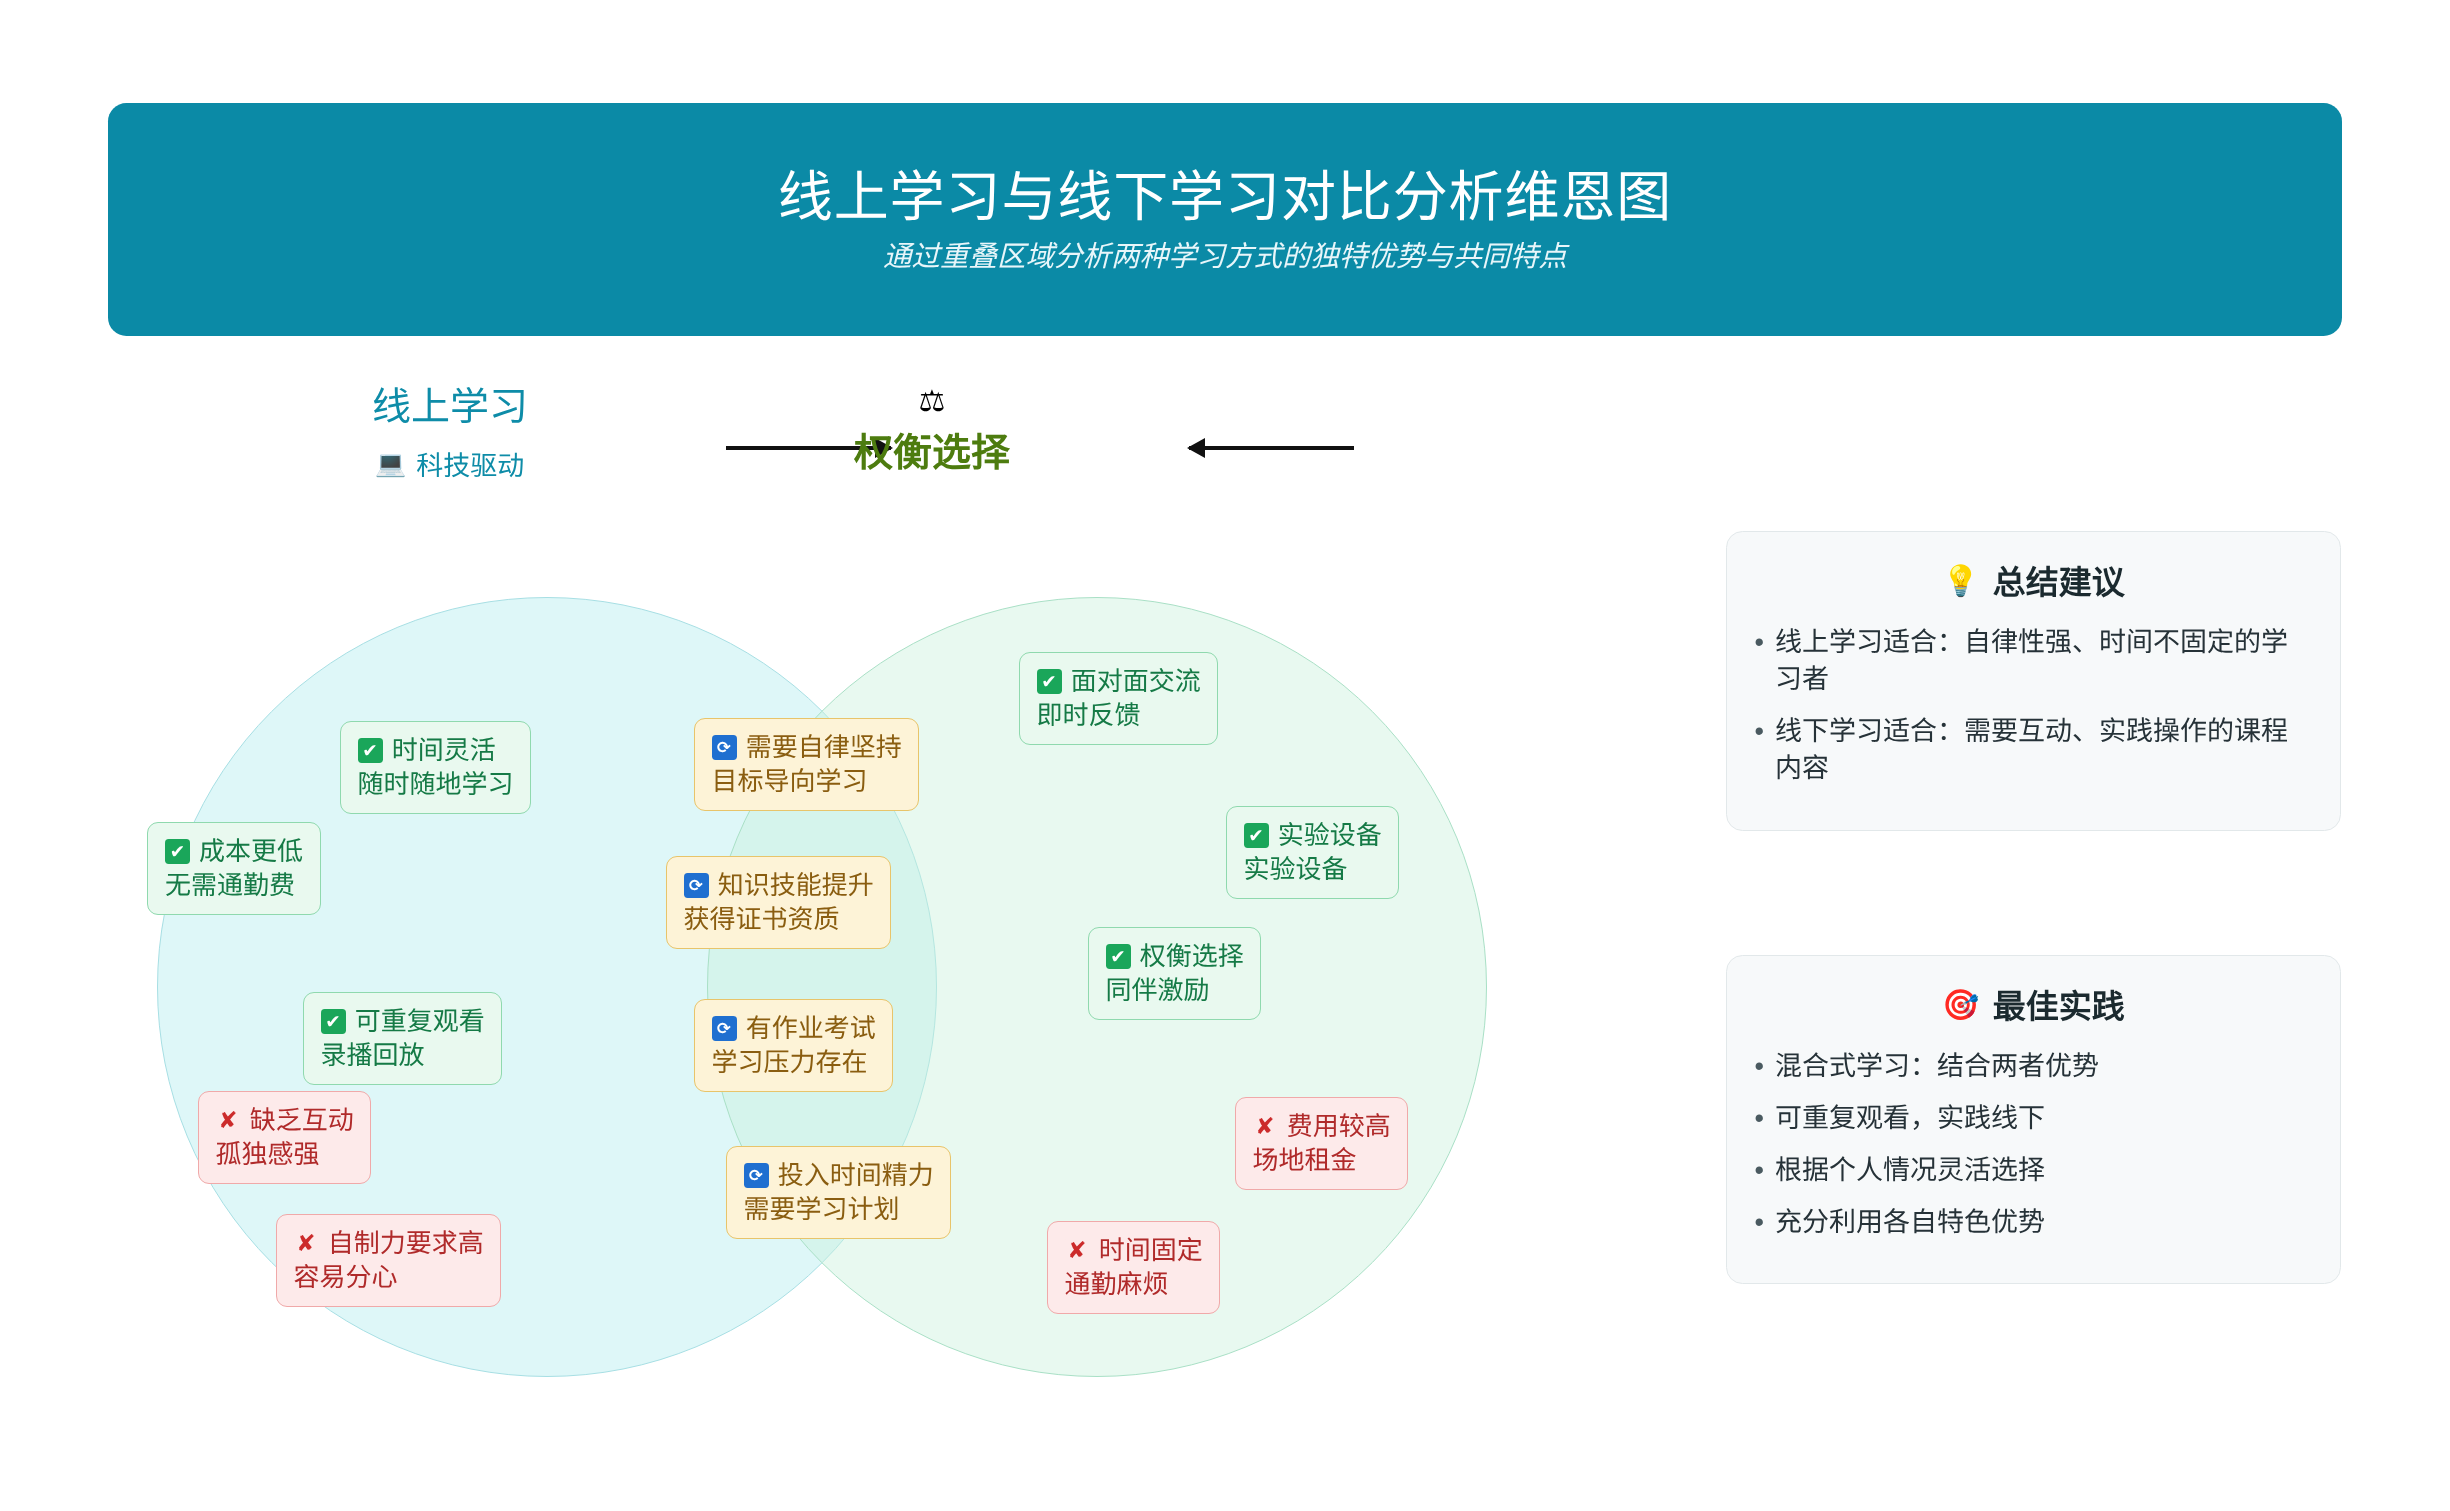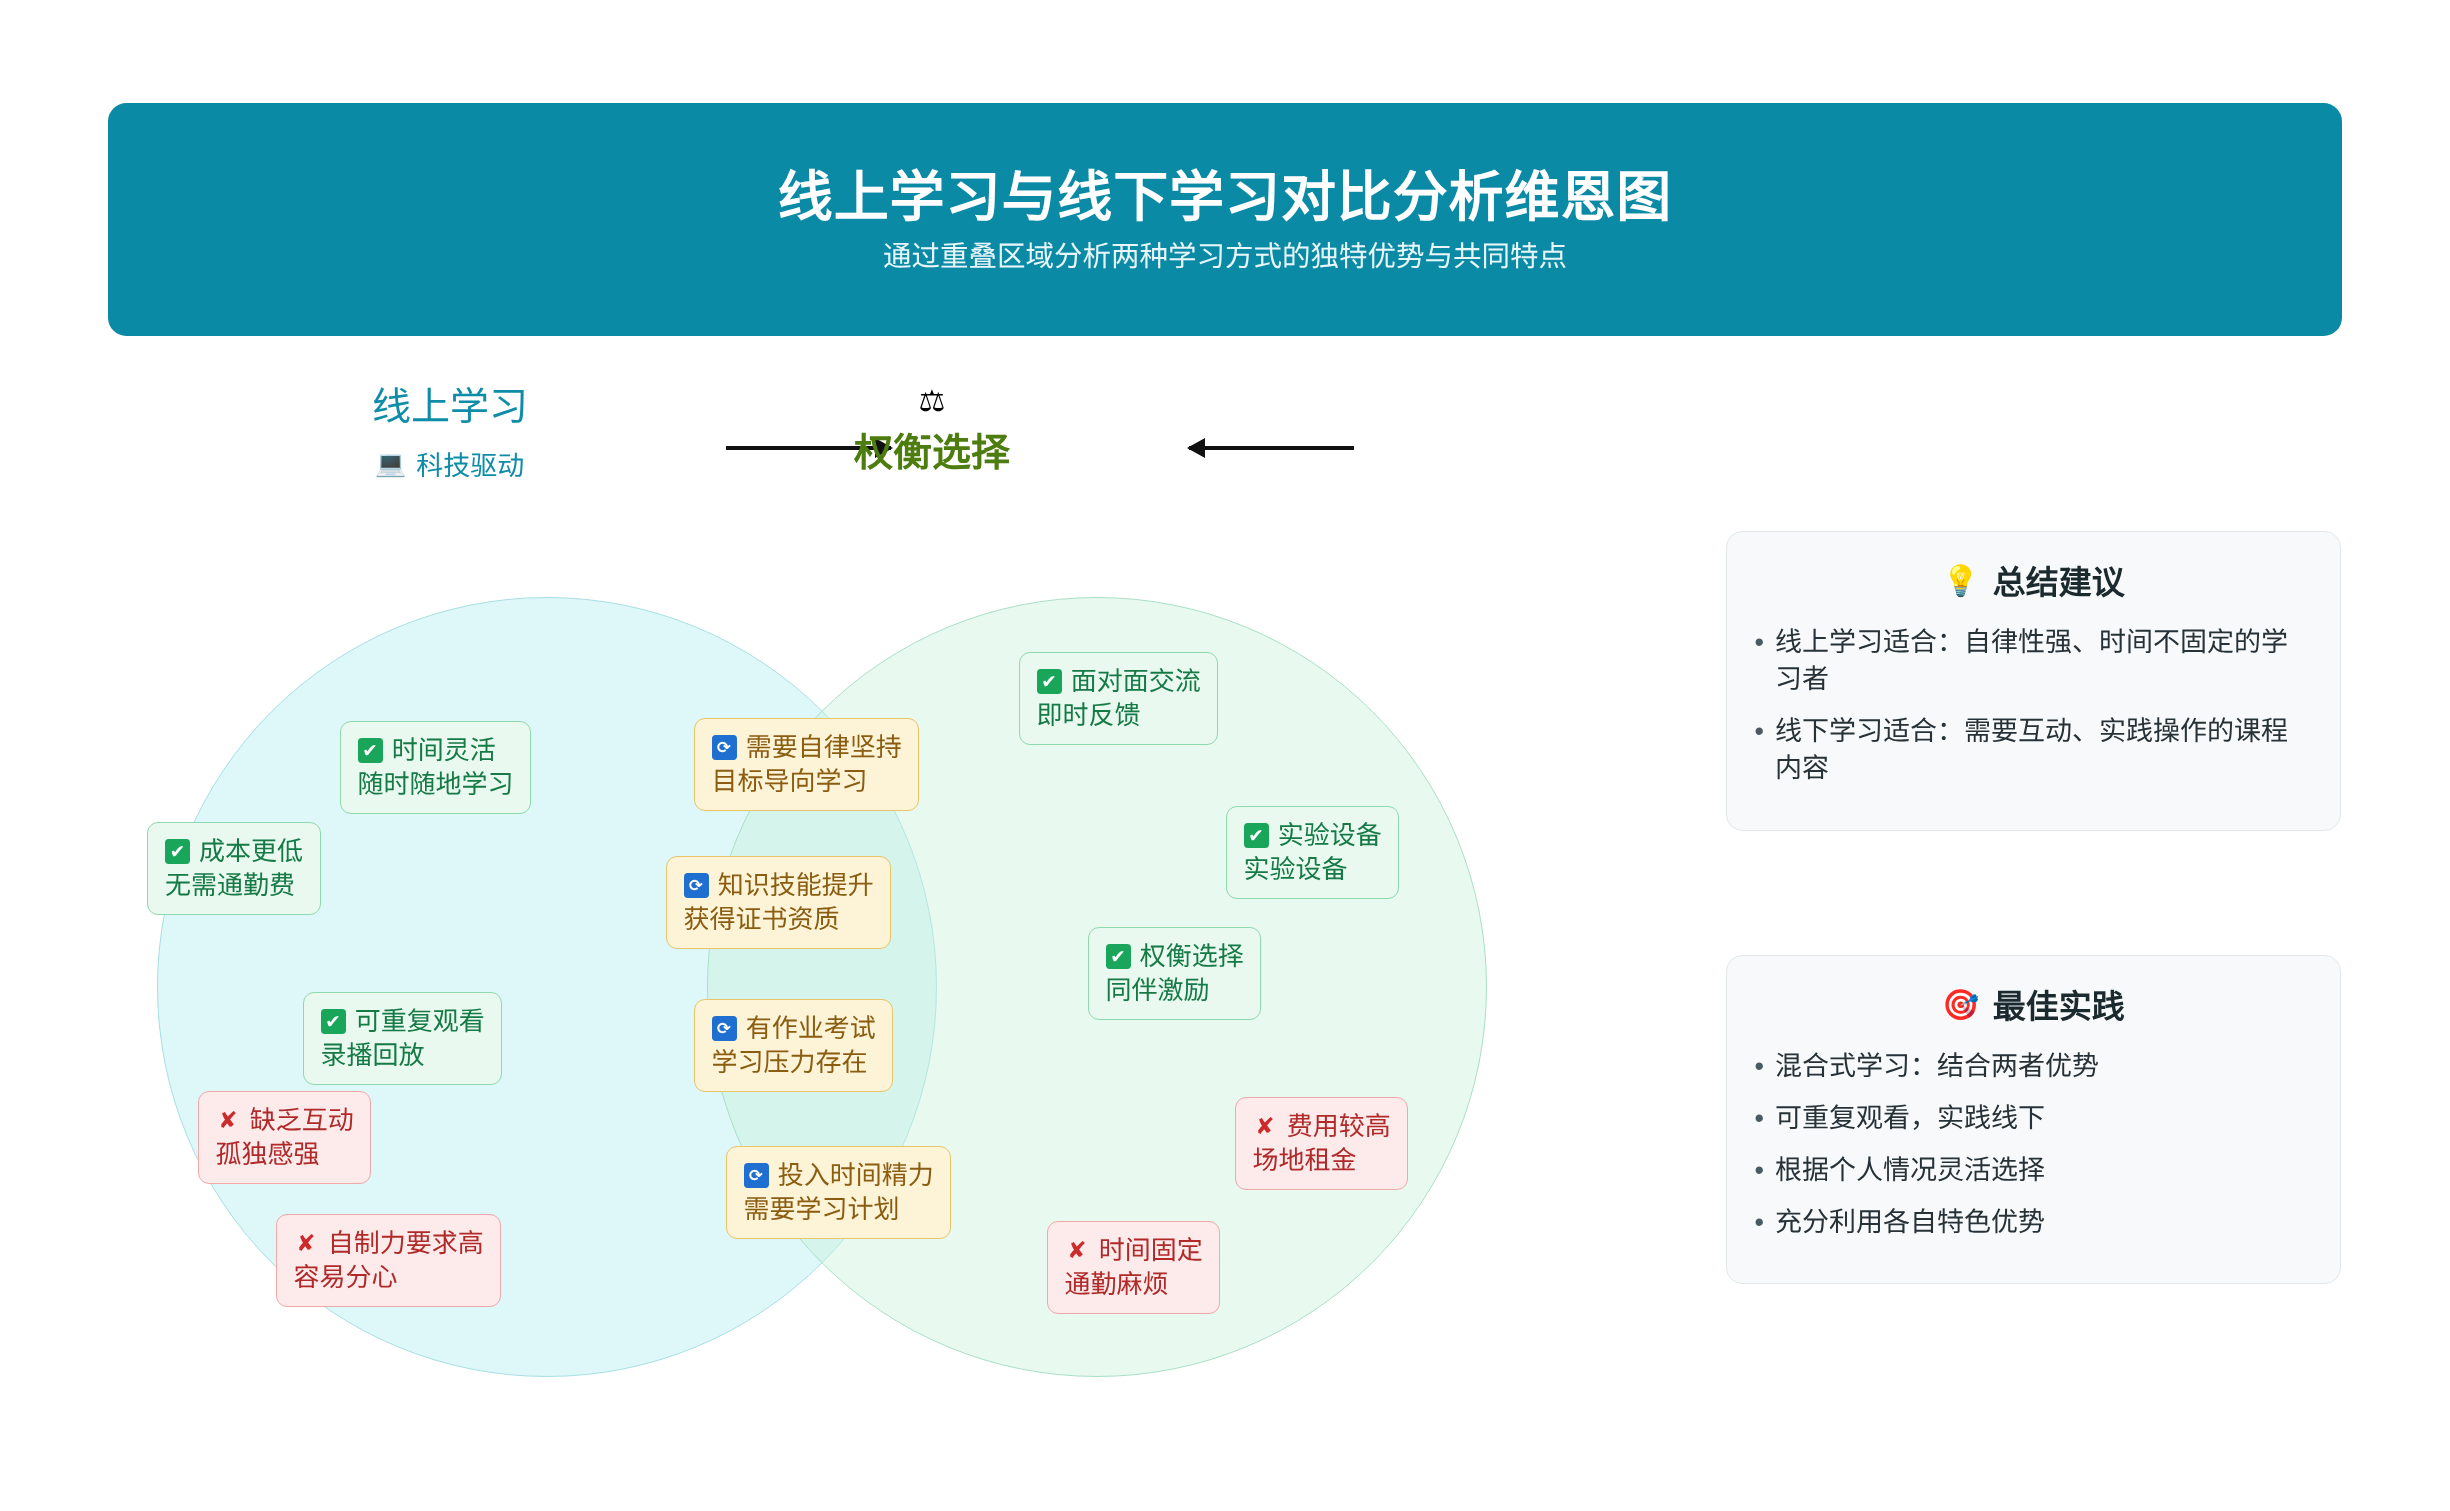--- a/index.html
+++ b/index.html
@@ -26,28 +26,29 @@
     border-radius: 18.4px;
     display: flex;
     flex-direction: column;
     align-items: center;
     justify-content: center;
     gap: 13px;
   }
   .header-title {
     color: #ffffff;
     font-size: 55px;
-    font-weight: bold;
+    font-weight: normal;
     letter-spacing: 0.9px;
     line-height: 1.1;
   }
   .header-sub {
     color: #e8f6fa;
     font-size: 28.5px;
     line-height: 1.1;
+    font-style: italic;
   }
 
   
   .compare-row {
     position: absolute;
     left: 138px; top: 384px;
     width: 1542px; height: 138px;
   }
   .side-label {
     position: absolute;

